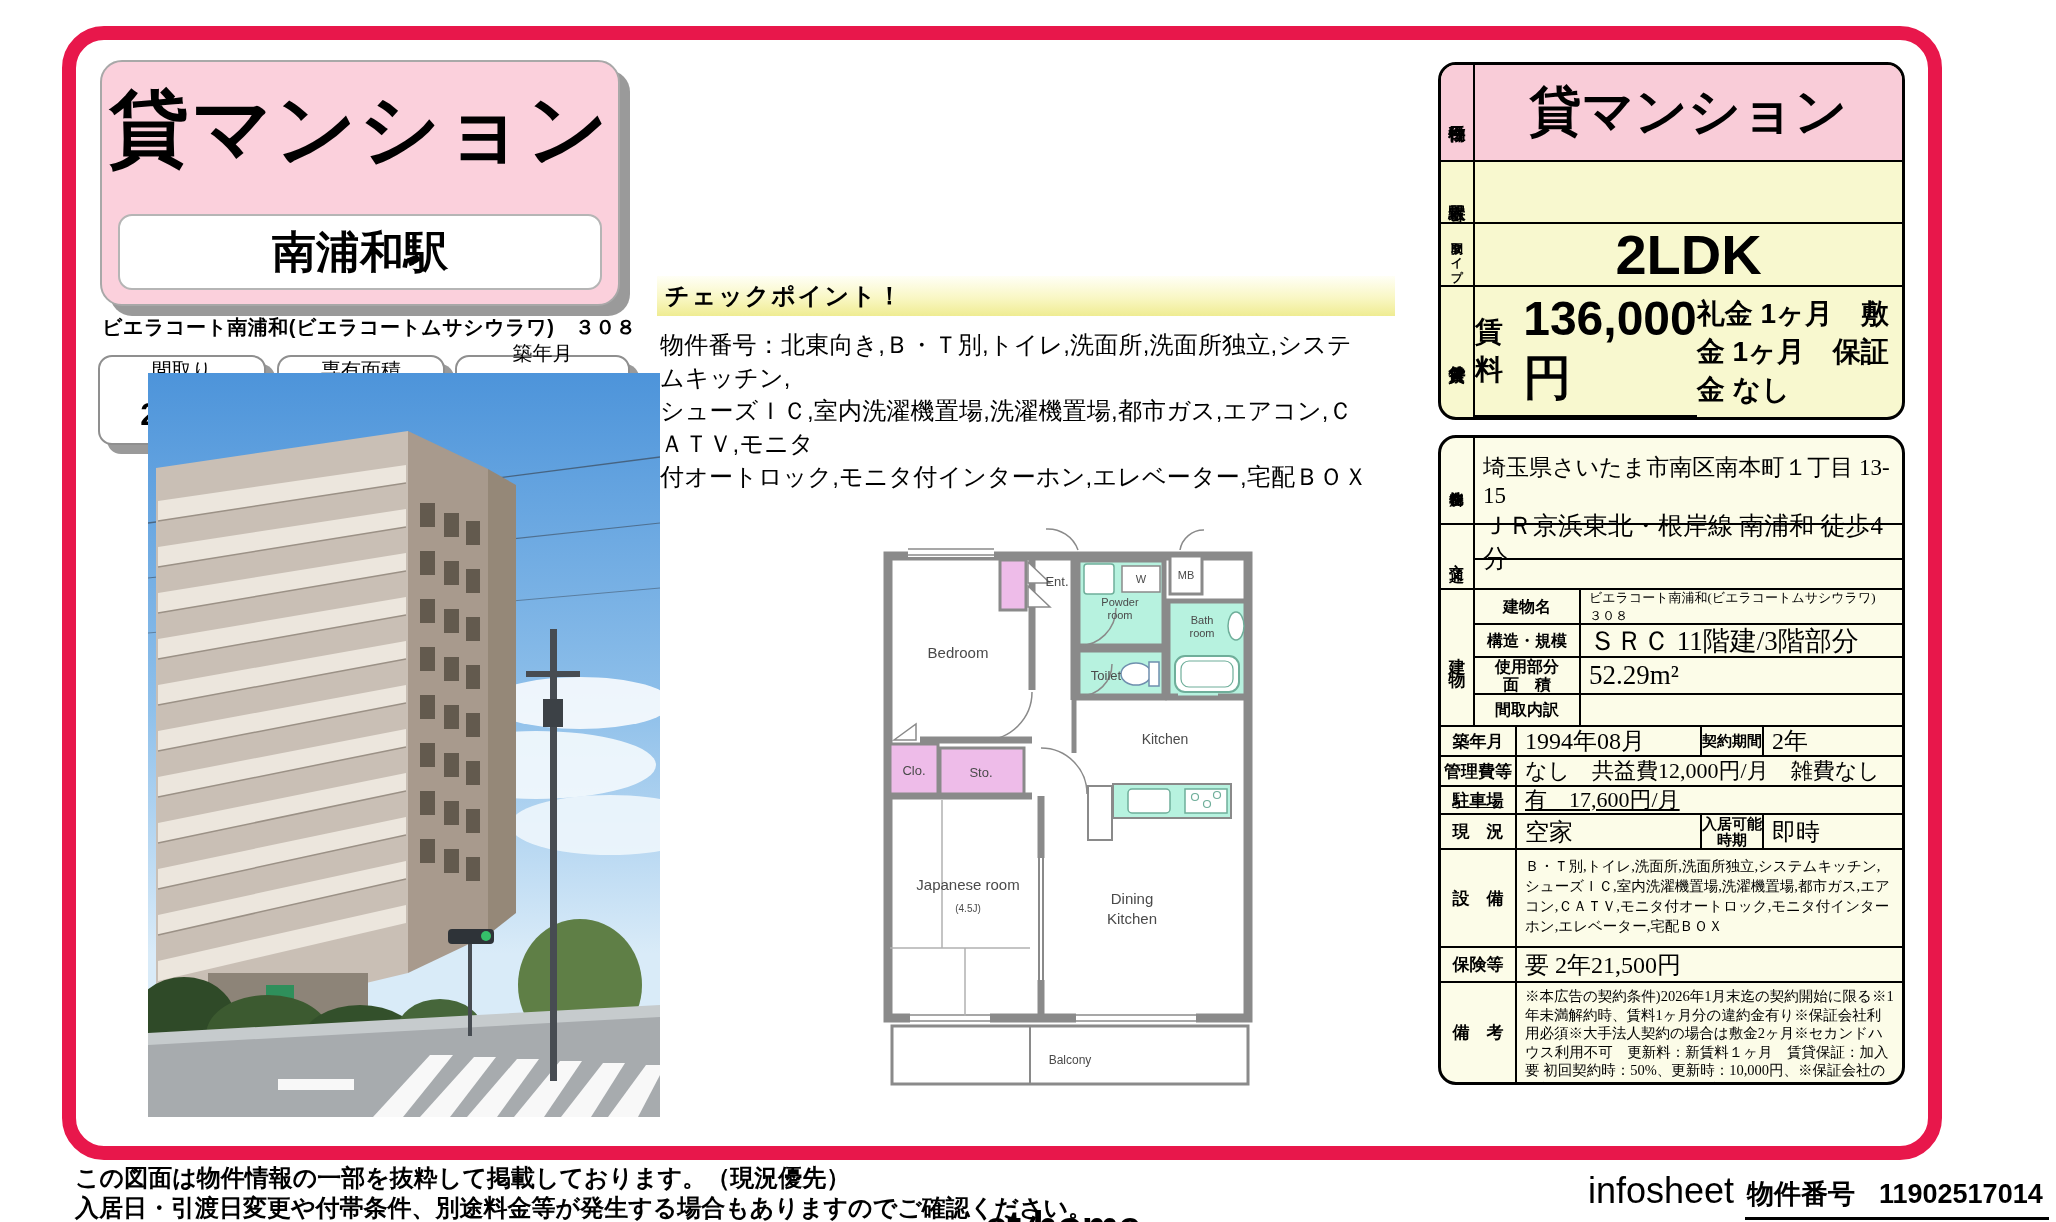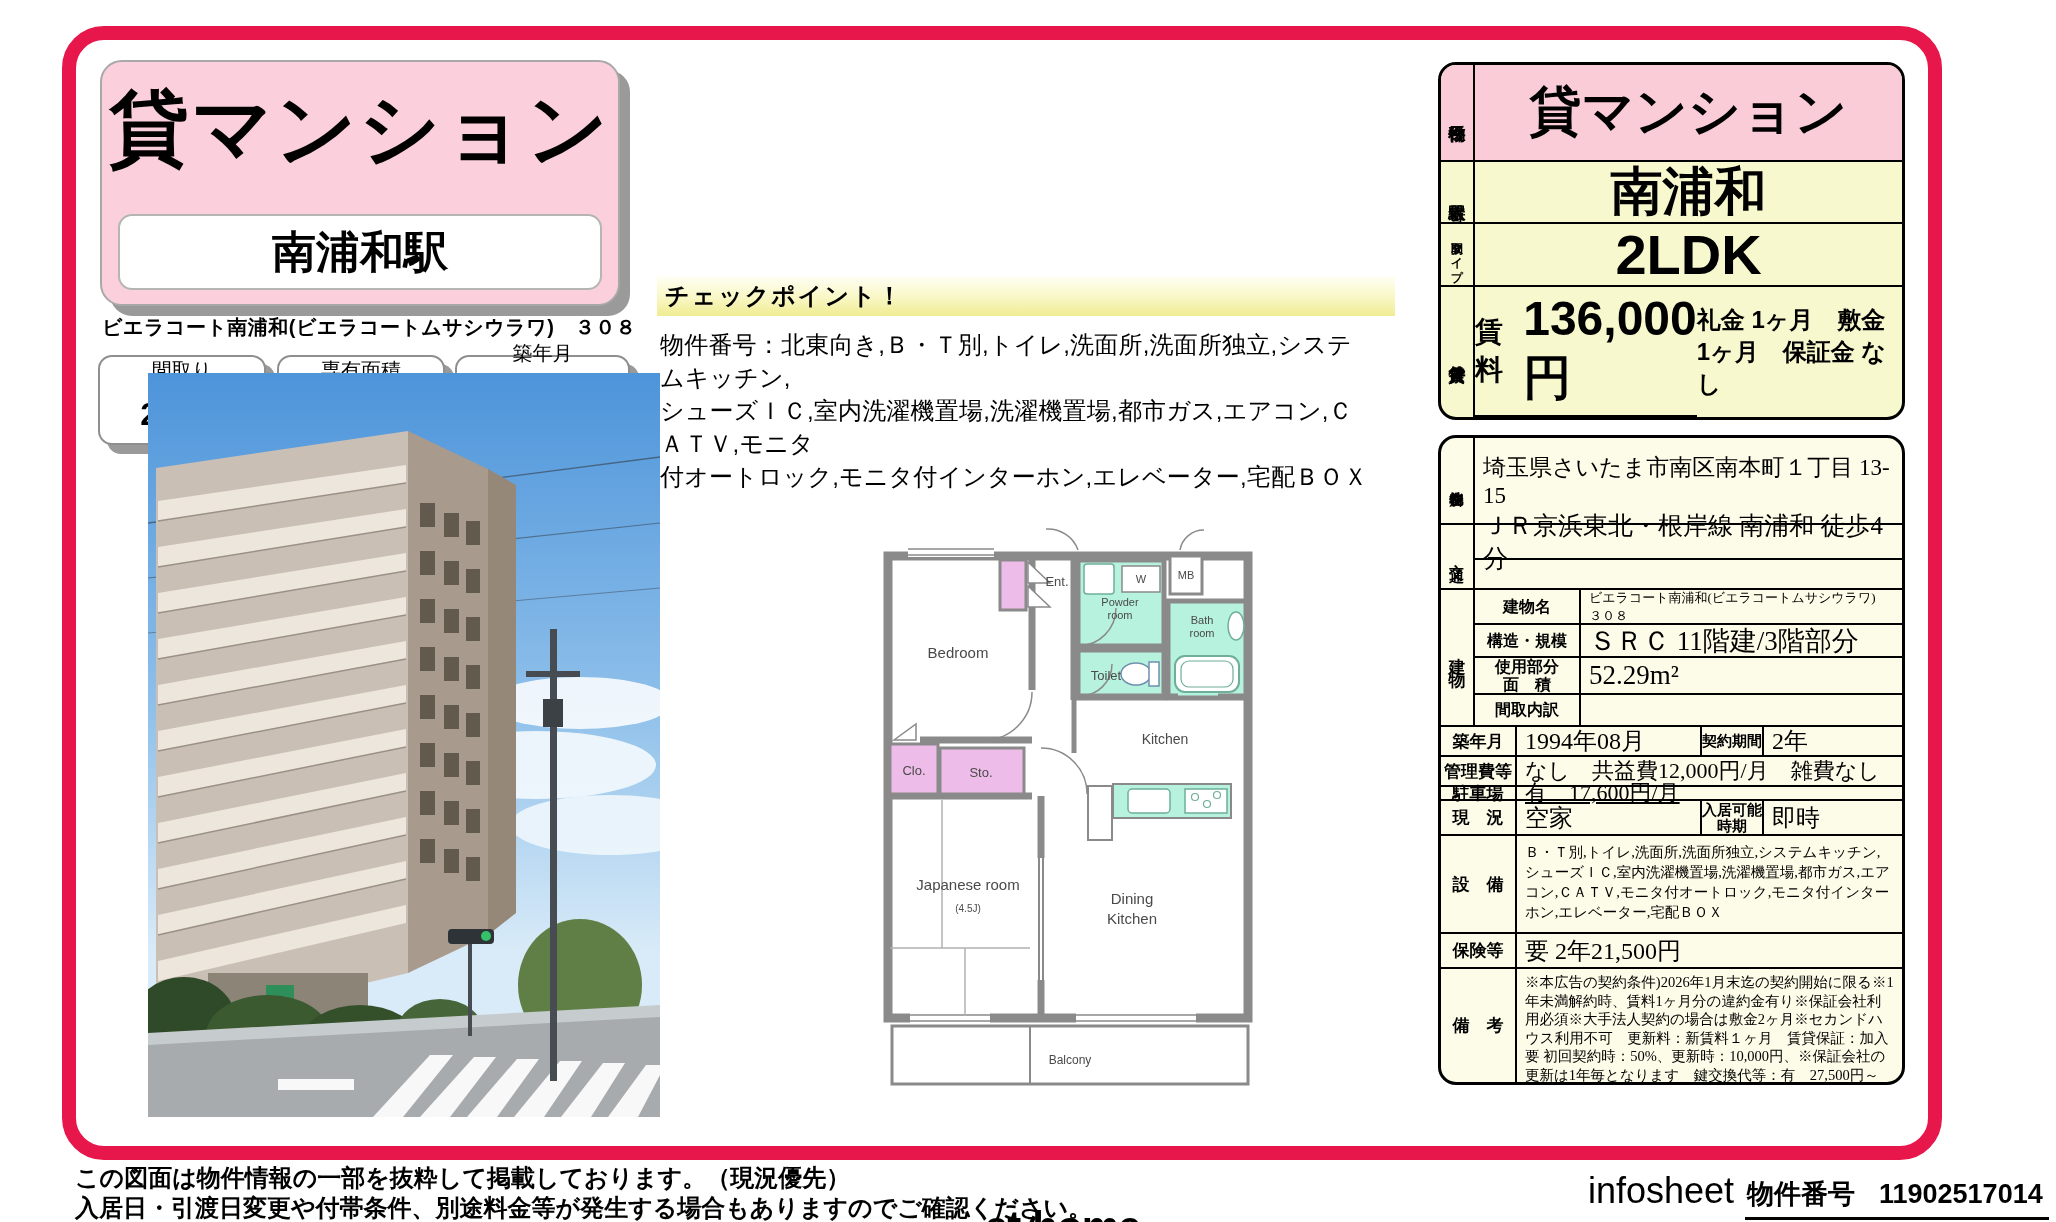--- a/index.html
+++ b/index.html
@@ -46,21 +46,21 @@
   .row:first-child{border-top:none;}
 
   
   .table1{top:62px;height:358px;background:#f8f8cf;}
   .t1lbl{width:34px;border-right:2px solid #000;display:flex;align-items:center;justify-content:center;
          box-sizing:border-box;flex:none;}
   .t1val{flex:1;display:flex;align-items:center;justify-content:center;font-weight:bold;}
   .pinkbg{background:#f9ccd8;}
   .t1-terms{flex:1;display:flex;flex-direction:row;}
   .t1-rentrow{flex:1.08;display:flex;align-items:center;justify-content:center;border-bottom:2px solid #000;}
-  .t1-termsrow{flex:1;display:flex;align-items:center;justify-content:center;font-size:24px;font-weight:bold;}
+  .t1-termsrow{flex:1;display:flex;align-items:center;justify-content:center;font-size:28px;font-weight:bold;}
   .rent-lbl{font-size:28px;font-weight:bold;margin-right:14px;}
   .rent-val{font-size:48px;font-weight:bold;}
 
   
   .table2{top:435px;height:650px;background:#fcfce8;font-weight:normal;}
   .t2vl{width:34px;border-right:2px solid #000;display:flex;align-items:center;justify-content:center;
         box-sizing:border-box;flex:none;font-weight:bold;}
   .t2vl .vtext{font-weight:bold;}
   .hl{width:76px;flex:none;border-right:2px solid #000;display:flex;align-items:center;justify-content:center;
       font-size:17px;font-weight:bold;box-sizing:border-box;text-align:center;}
@@ -313,21 +313,20 @@
     <div class="row" style="flex:9.8;">
       <div class="t1lbl pinkbg">
           <span class="vtext" style="font-size:17px;">物件種目</span>
         </div>
       <div class="t1val pinkbg" style="font-size:52px;">貸マンション</div>
     </div>
     <div class="row" style="flex:6.2;">
       <div class="t1lbl">
           <span class="vtext" style="font-size:17px;">最寄駅</span>
         </div>
-      <div class="t1val" style="font-size:52px;">南浦和</div>
     </div>
     <div class="row" style="flex:6.3;">
       <div class="t1lbl">
           <span class="vtext" style="font-size:12px;">間取タイプ</span>
         </div>
       <div class="t1val" style="font-size:56px;">2LDK</div>
     </div>
     <div class="row" style="flex:13.5;">
       <div class="t1lbl">
           <span class="vtext" style="font-size:17px;">賃貸条件</span>
@@ -389,21 +388,21 @@
     <div class="row" style="height:30px;">
       <div class="hl">築年月</div>
       <div class="val serif" style="font-size:24px;">1994年08月</div>
       <div class="midlbl">契約期間</div>
       <div class="val serif w140" style="font-size:24px;">2年</div>
     </div>
     <div class="row" style="height:30px;">
       <div class="hl">管理費等</div>
       <div class="val serif" style="font-size:22px;">なし　共益費12,000円/月　雑費なし</div>
     </div>
-    <div class="row" style="height:14px;text-decoration:underline;">
+    <div class="row" style="height:28px;text-decoration:underline;">
       <div class="hl">駐車場</div>
       <div class="val serif" style="font-size:22px;">有　17,600円/月</div>
     </div>
     <div class="row" style="height:35px;">
       <div class="hl">現　況</div>
       <div class="val serif" style="font-size:24px;">空家</div>
       <div class="midlbl">入居可能
 時期</div>
       <div class="val serif w140" style="font-size:24px;">即時</div>
     </div>

